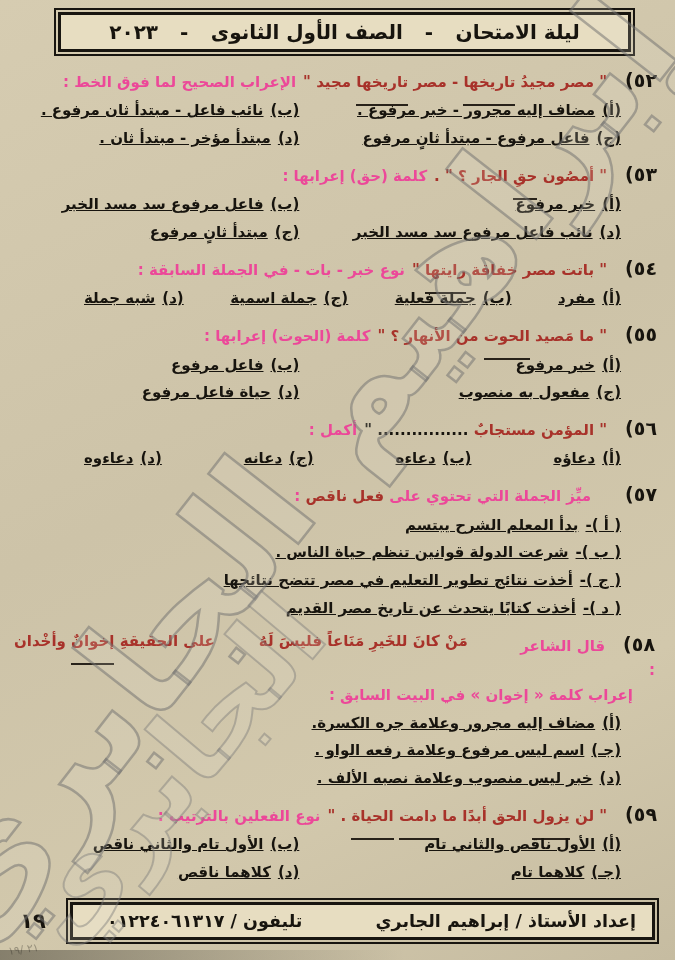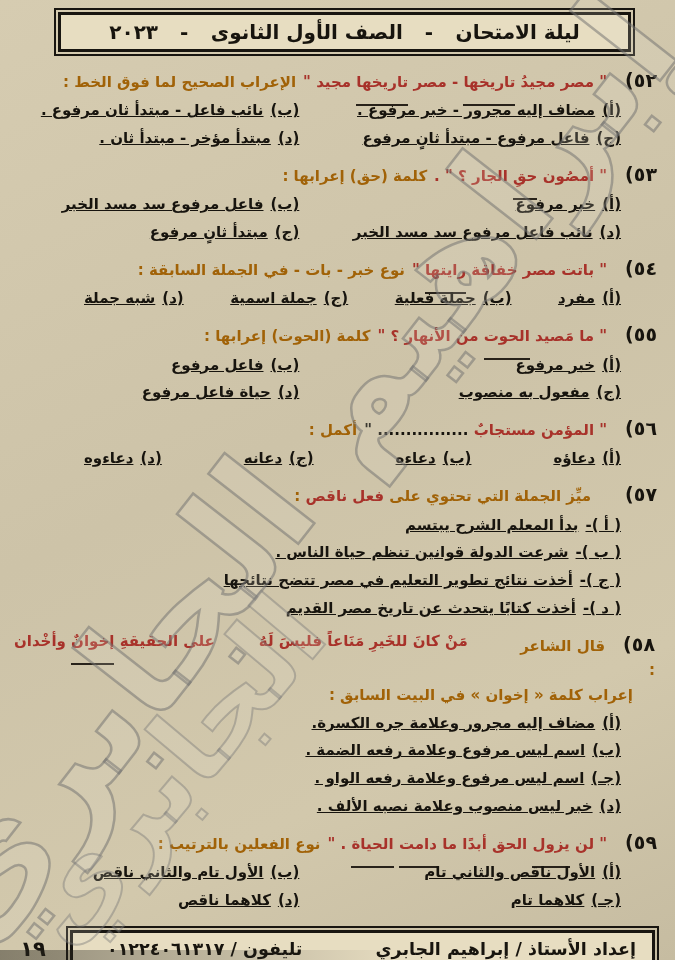--- a/index.html
+++ b/index.html
@@ -15,21 +15,21 @@
   .box-inner{border:3px solid #181510;background:#e7ddc1;padding:5px 10px;}
   .headbox{margin:0 26px 10px 42px;}
   .head-inner{display:flex;justify-content:center;align-items:center;gap:22px;font-size:20px;letter-spacing:.5px;}
   
   .content{flex:1;padding:0 4px 0 2px;font-size:15px;line-height:1.55;}
   .q{margin-bottom:7px;}
   .qline{margin-bottom:2px;}
   .qnum{margin-left:18px;font-size:19px;}
   .red{color:#a8322a;}
   .u{border-bottom:2px solid #28221a;padding-bottom:13px;}
-  .prompt{color:#a16207;margin-right:7px;}
+  .prompt{color:#ec4899;margin-right:7px;}
   .dots{color:#17140e;letter-spacing:1px;}
   .opts{padding-right:36px;line-height:1.85;}
   .grid2{display:grid;grid-template-columns:53% 47%;}
   .row4{display:flex;justify-content:space-between;padding-left:70px;}
   .list .cell{display:block;}
   .key{margin-left:7px;}
   .cell{white-space:nowrap;text-decoration:underline;}
   .verse{display:flex;gap:44px;padding-right:2px;flex-wrap:nowrap;}
   .verse .red{white-space:nowrap;}
   
@@ -145,21 +145,20 @@
       <div class="qline verse">
         <span><span class="qnum">٥٨)</span><span class="prompt" style="margin-right:0">قال الشاعر :</span></span>
         <span class="red">مَنْ كانَ للخَيرِ مَنَاعاً فليسَ لَهُ</span>
         <span><span class="red">على الحقيقةِ </span><span class="red u">إخوانٌ</span><span class="red"> وأخْدان</span></span>
       </div>
       <div class="qline">
         <span class="prompt" style="margin-right:24px">إعراب كلمة « إخوان »  في البيت السابق :</span>
       </div>
       <div class="opts list">
         <div class="cell"><span class="key">(أ)</span><span>مضاف إليه مجرور وعلامة جره الكسرة.</span></div>
-        <div class="cell"><span class="key">(ب)</span><span>اسم ليس مرفوع وعلامة رفعه الضمة .</span></div>
         <div class="cell"><span class="key">(جـ)</span><span>اسم ليس مرفوع وعلامة رفعه الواو .</span></div>
         <div class="cell"><span class="key">(د)</span><span>خبر ليس منصوب وعلامة نصبه الألف .</span></div>
       </div>
     </section>
 
     <section class="q">
       <div class="qline">
         <span class="qnum">٥٩)</span><span class="red">" لن </span><span class="red u">يزول</span><span class="red"> الحق أبدًا ما </span><span class="red u">دامت</span><span class="red"> </span><span class="red u">الحياة</span><span class="red"> . "</span><span class="prompt">نوع الفعلين بالترتيب  :</span>
       </div>
       <div class="opts grid2">

